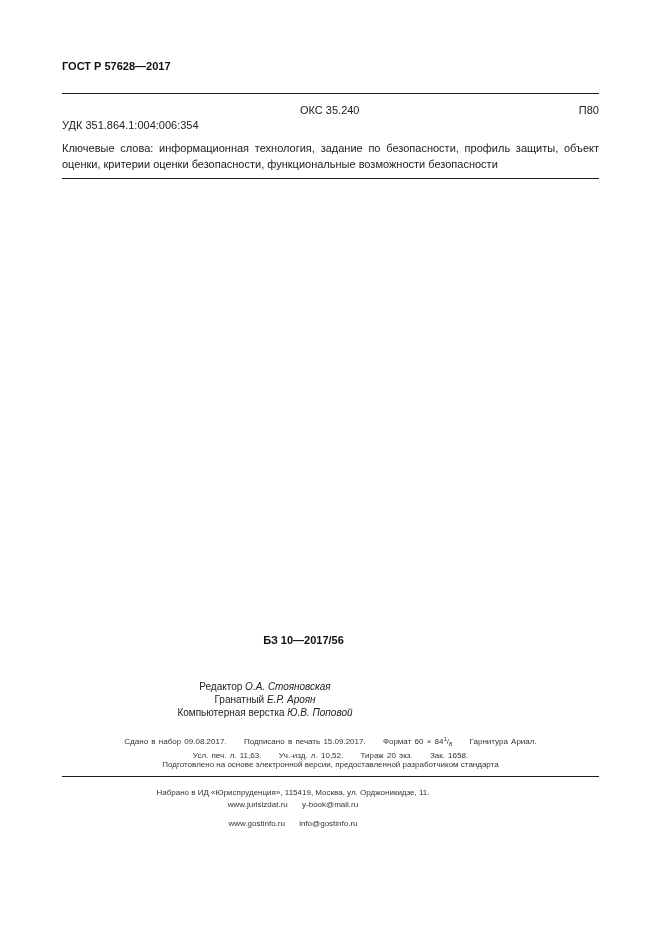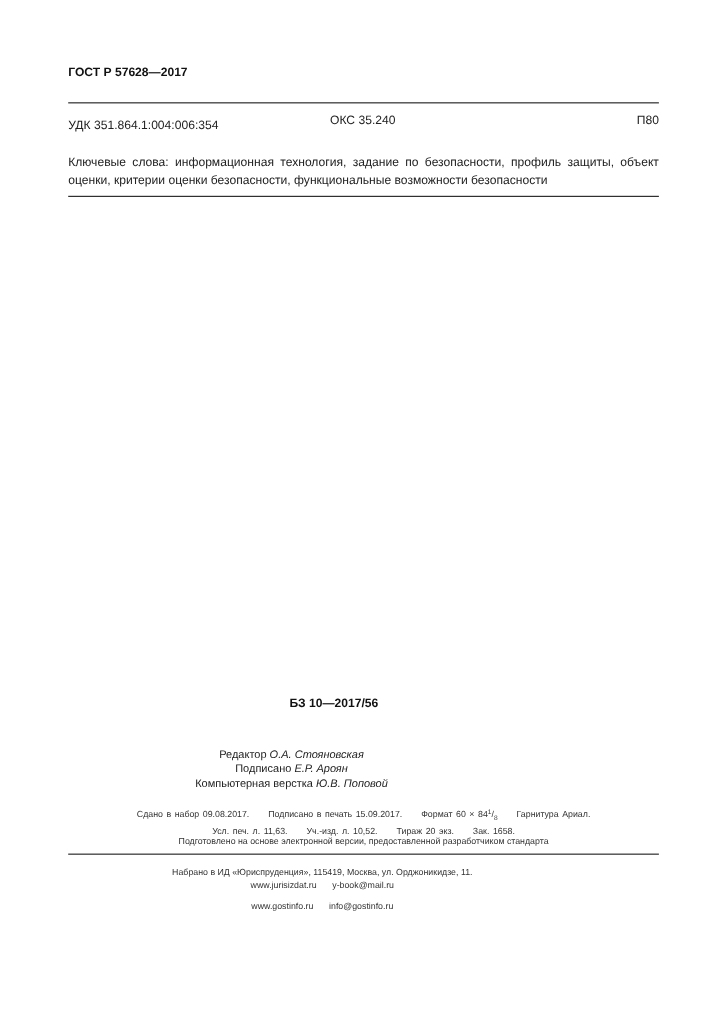--- a/index.html
+++ b/index.html
@@ -4,21 +4,21 @@
   <style>
     html, body { margin: 0; padding: 0; background: #ffffff; }
     body {
       width: 661px; height: 935px; position: relative; overflow: hidden;
       font-family: "Liberation Sans", sans-serif; color: #1a1a1a;
     }
     .abs { position: absolute; }
     .doc-code { left: 62px; top: 60px; font-size: 11px; font-weight: bold; color: #111; }
     .rule { position: absolute; left: 62px; width: 537px; height: 0; border-top: 1.3px solid #1a1a1a; }
     .class-row { left: 62px; top: 104px; width: 537px; font-size: 11px; color: #222; }
-    .class-row .udk { position: absolute; left: 0; top: 4px; }
+    .class-row .udk { position: absolute; left: 0; top: 15px; }
     .class-row .oks { position: absolute; left: 238px; top: 0; }
     .class-row .p80 { position: absolute; right: 0; top: 0; margin-left: 15px; }
     .keywords { left: 62px; top: 141px; width: 537px; font-size: 11px; line-height: 15.5px; color: #222; text-align: justify; }
     .bz { left: 0; width: 607px; top: 634px; text-align: center; font-size: 11px; font-weight: bold; color: #111; }
     .credits { left: 0; width: 530px; top: 680px; text-align: center; font-size: 10px; line-height: 13px; color: #222; }
     .credits i { font-style: italic; }
     .imprint { left: 0; width: 661px; top: 733px; text-align: center; font-size: 8px; line-height: 12px; color: #333; word-spacing: 1px; }
     .imprint .gap { display: inline-block; width: 14px; }
     .imprint sup { font-size: 6px; vertical-align: 3px; }
     .imprint sub { font-size: 6px; vertical-align: -2px; }
@@ -44,21 +44,21 @@
 <div class="rule" style="top:178px;"></div>
 
 <div class="abs bz">БЗ 10—2017/56</div>
 
 <div class="abs credits">
   <div>
     <span>Редактор</span>
     <i>О.А. Стояновская</i>
   </div>
   <div>
-    <span>Подписано</span>
+    <span>Гранатный</span>
     <i>Е.Р. Ароян</i>
   </div>
   <div>
     <span>Компьютерная верстка</span>
     <i>Ю.В. Поповой</i>
   </div>
 </div>
 
 <div class="abs imprint">
   <div>

